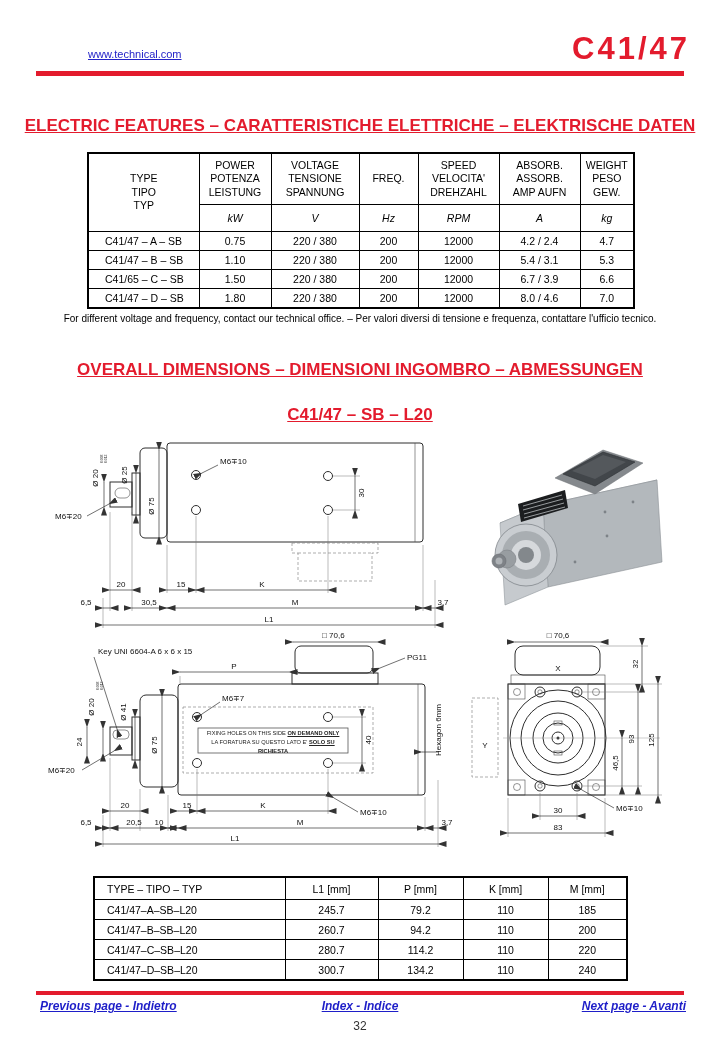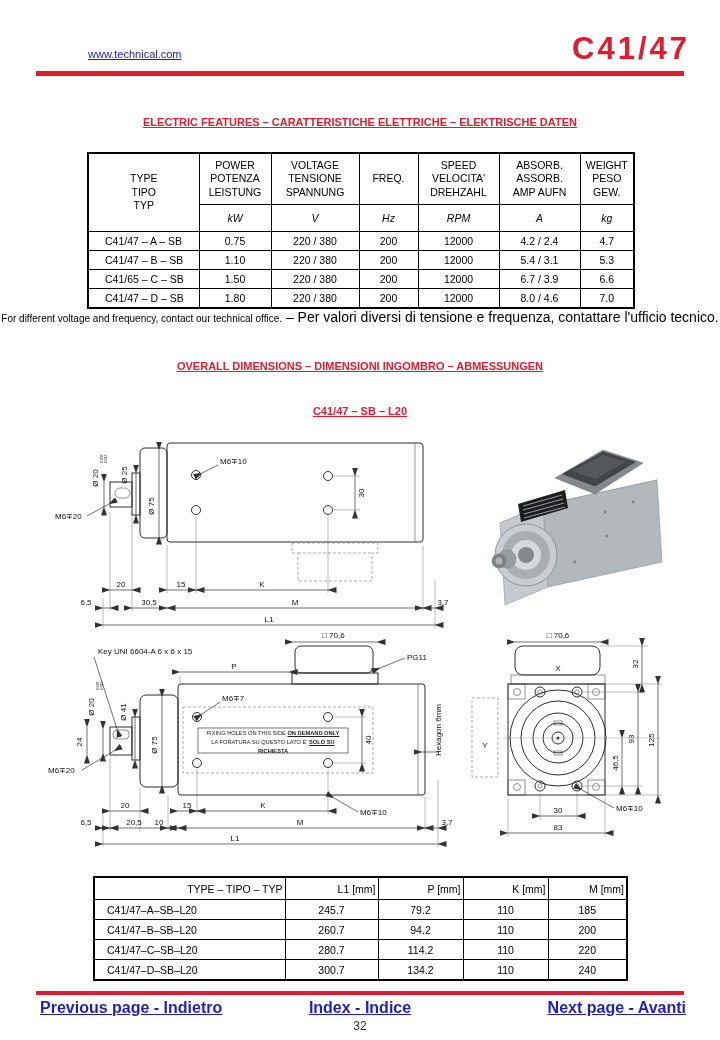--- a/index.html
+++ b/index.html
@@ -6,52 +6,52 @@
   .page{position:relative;width:720px;height:1040px;background:#fff;overflow:hidden;
         font-family:"Liberation Sans",sans-serif;color:#000;}
   .site-link{position:absolute;left:88px;top:48px;font-size:11px;color:#2323c8;
              text-decoration:underline;cursor:pointer;}
   .big-title{position:absolute;right:30px;top:31px;font-size:31px;font-weight:bold;
              color:var(--red);letter-spacing:3px;}
   .rule{position:absolute;left:36px;right:36px;height:5px;background:var(--red);}
   .rule.top{top:71px;}
   .rule.bottom{top:991px;height:4px;}
   .red-head{position:absolute;left:0;right:0;text-align:center;color:var(--red);
-            font-weight:bold;font-size:11px;}
+            font-weight:bold;font-size:17px;}
   .red-head span{text-decoration:underline;}
   .sec1{top:116px;} .sec2{top:360px;} .sec3{top:405px;}
   table{border-collapse:collapse;table-layout:fixed;}
   .t1{position:absolute;left:87px;top:152px;width:546px;font-size:10.5px;}
   .t1 td{border:1px solid #000;text-align:center;vertical-align:middle;padding:0 2px;}
   .t1{border:2px solid #000;}
   .pre{white-space:pre-line;line-height:1.3;}
   .t1 .hrow1 td{height:50px;}
   .t1 .hrow2 td{height:26px;font-style:italic;}
   .t1 .drow td{height:18px;}
   .t1 .typecell{text-align:left;padding-left:16px;}
   .note{position:absolute;left:0;right:0;top:308px;text-align:center;white-space:nowrap;}
   .note .en{font-size:10px;}
-  .note .it{font-size:14px;}
+  .note .it{font-size:10px;}
   .t2{position:absolute;left:93px;top:876px;width:533px;font-size:10.5px;border:2px solid #000;}
   .t2 td{border:1px solid #000;text-align:center;vertical-align:middle;height:19px;padding:0 2px;}
   .t2 .c0{text-align:left;padding-left:12px;}
-  .t2 .hd td{height:21px;text-align:right;}
+  .t2 .hd td{height:21px;}
   .draw{position:absolute;}
   .ol{fill:none;stroke:#2e2e2e;stroke-width:1;}
   .ol2{fill:none;stroke:#4a4a4a;stroke-width:0.6;}
   .dsh{fill:none;stroke:#8a8a8a;stroke-width:0.7;stroke-dasharray:3 2;}
   .ext{stroke:#777;stroke-width:0.5;}
   .dim{stroke:#333;stroke-width:0.7;}
   .cl{stroke:#999;stroke-width:0.5;}
   text{font-family:"Liberation Sans",sans-serif;font-size:8px;fill:#111;}
   .dt{text-anchor:middle;}
   .tiny{font-size:3.4px;fill:#333;}
   .fix-note{font-size:5.7px;line-height:1.6;text-align:center;color:#222;
             font-family:"Liberation Sans",sans-serif;}
-  .footer-link{position:absolute;top:999px;font-size:16px;font-weight:bold;
+  .footer-link{position:absolute;top:999px;font-size:12px;font-weight:bold;font-style:italic;
                color:#1e1ec8;text-decoration:underline;cursor:pointer;}
   .fl-prev{left:40px;} .fl-index{left:0;right:0;text-align:center;}
   .fl-index span{cursor:pointer;} .fl-next{right:34px;}
   .page-num{position:absolute;left:0;right:0;top:1019px;text-align:center;font-size:12px;color:#333;}
 </style>
 </head>
 <body>
 
 <svg width="0" height="0" style="position:absolute" aria-hidden="true">
   <defs>

